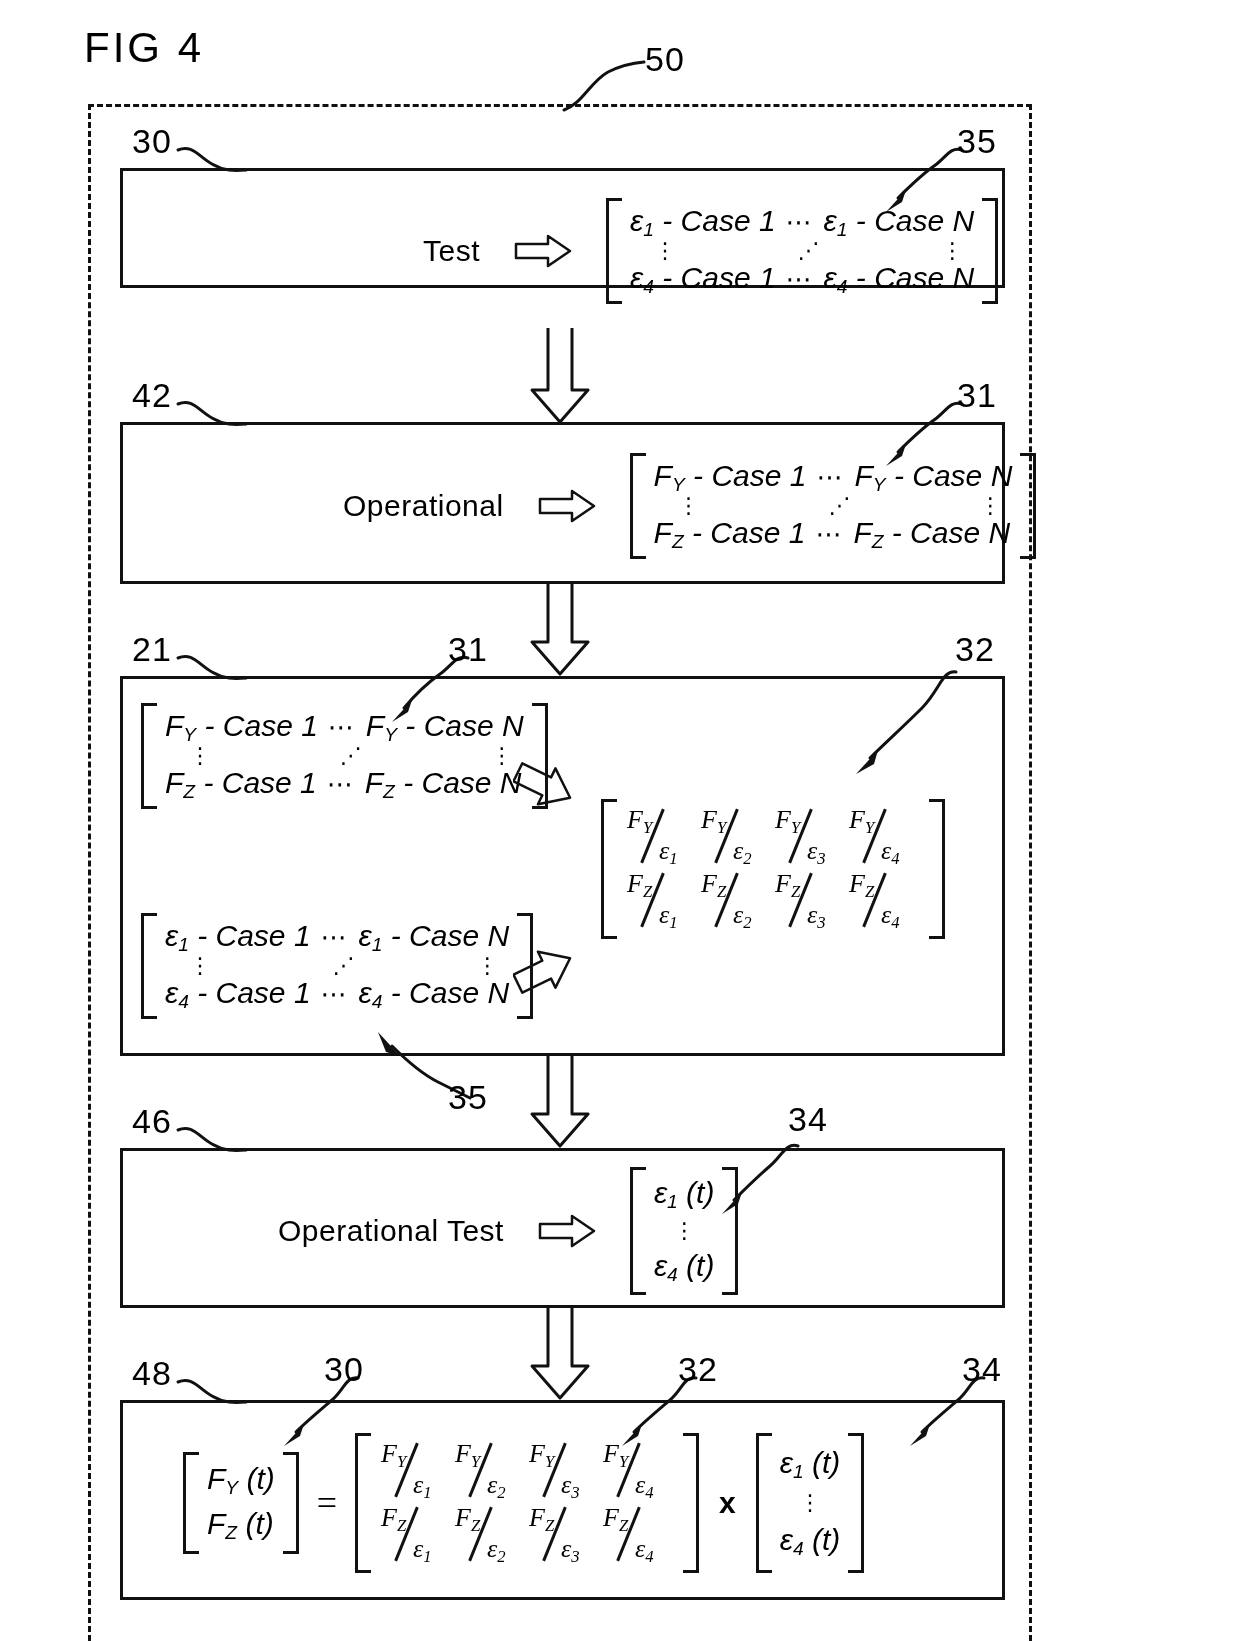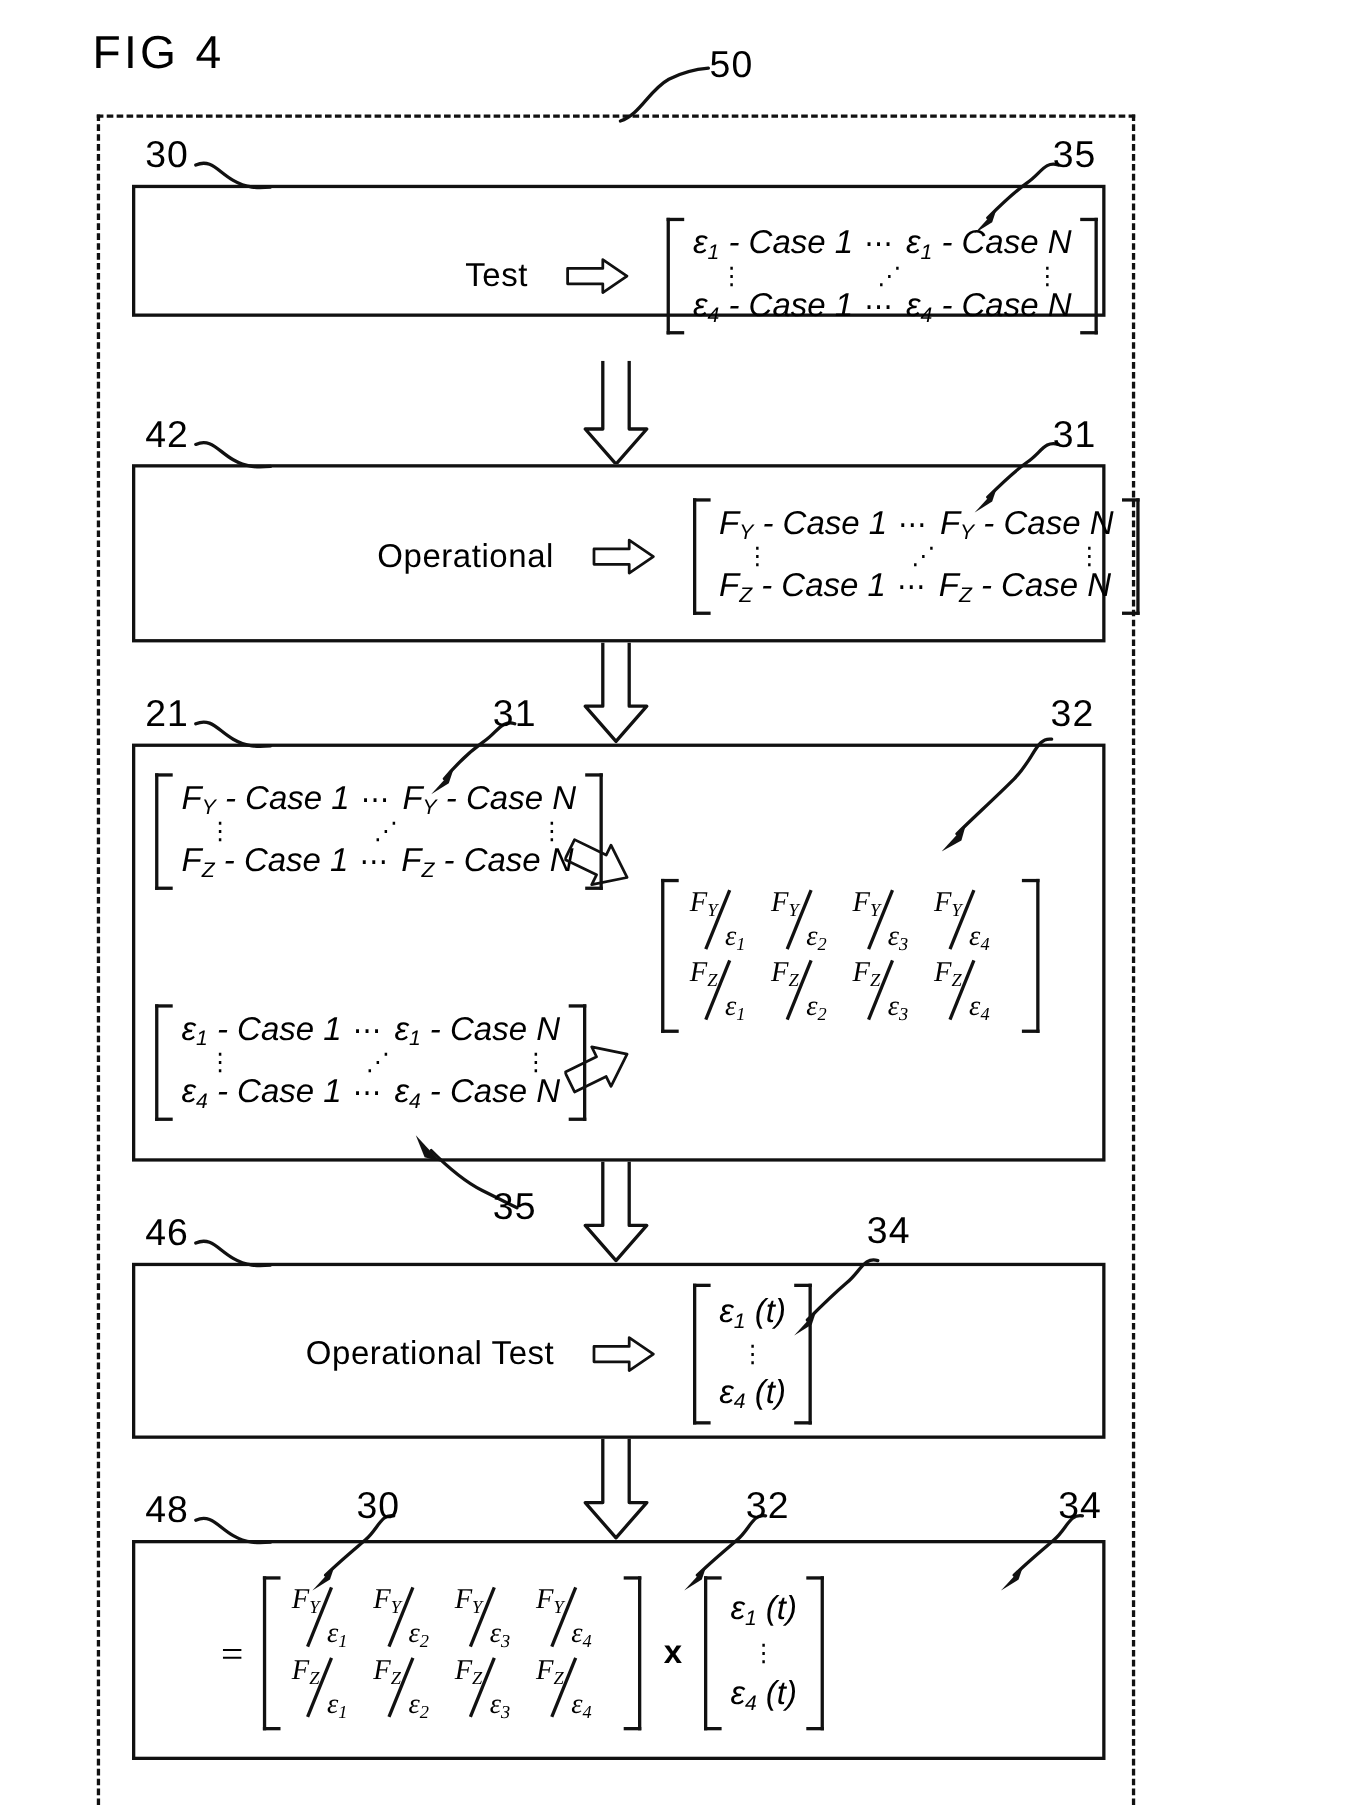--- a/index.html
+++ b/index.html
@@ -483,20 +483,28 @@
 </svg>
 <div class="refnum" style="left:788px; top:1100px;">34</div>
 
 <svg class="vconn" style="left:528px; top:1308px;" width="64" height="92" viewBox="0 0 64 92">
   <path d="M20,0 L20,58 L4,58 L32,90 L60,58 L44,58 L44,0" fill="none" stroke="#111" stroke-width="3" stroke-linejoin="round"></path>
 </svg>
 
 <div class="pbox" id="box-48">
   <div id="eq48">
 
+    <span class="matrix">
+      <span class="brk brk-l"></span>
+      <span class="mbody">
+        <span class="cell" style="padding:4px 0;">F<span class="sub">Y</span> (t)</span>
+        <span class="cell" style="padding:4px 0;">F<span class="sub">Z</span> (t)</span>
+      </span>
+      <span class="brk brk-r"></span>
+    </span>
 
     <span class="eqsign">=</span>
 
     <span class="matrix">
       <span class="brk brk-l"></span>
       <span class="mbody">
         <span class="mrow">
           <span class="frac">
             <span class="num">F<span class="sub">Y</span></span>
               <span class="slash"></span>

